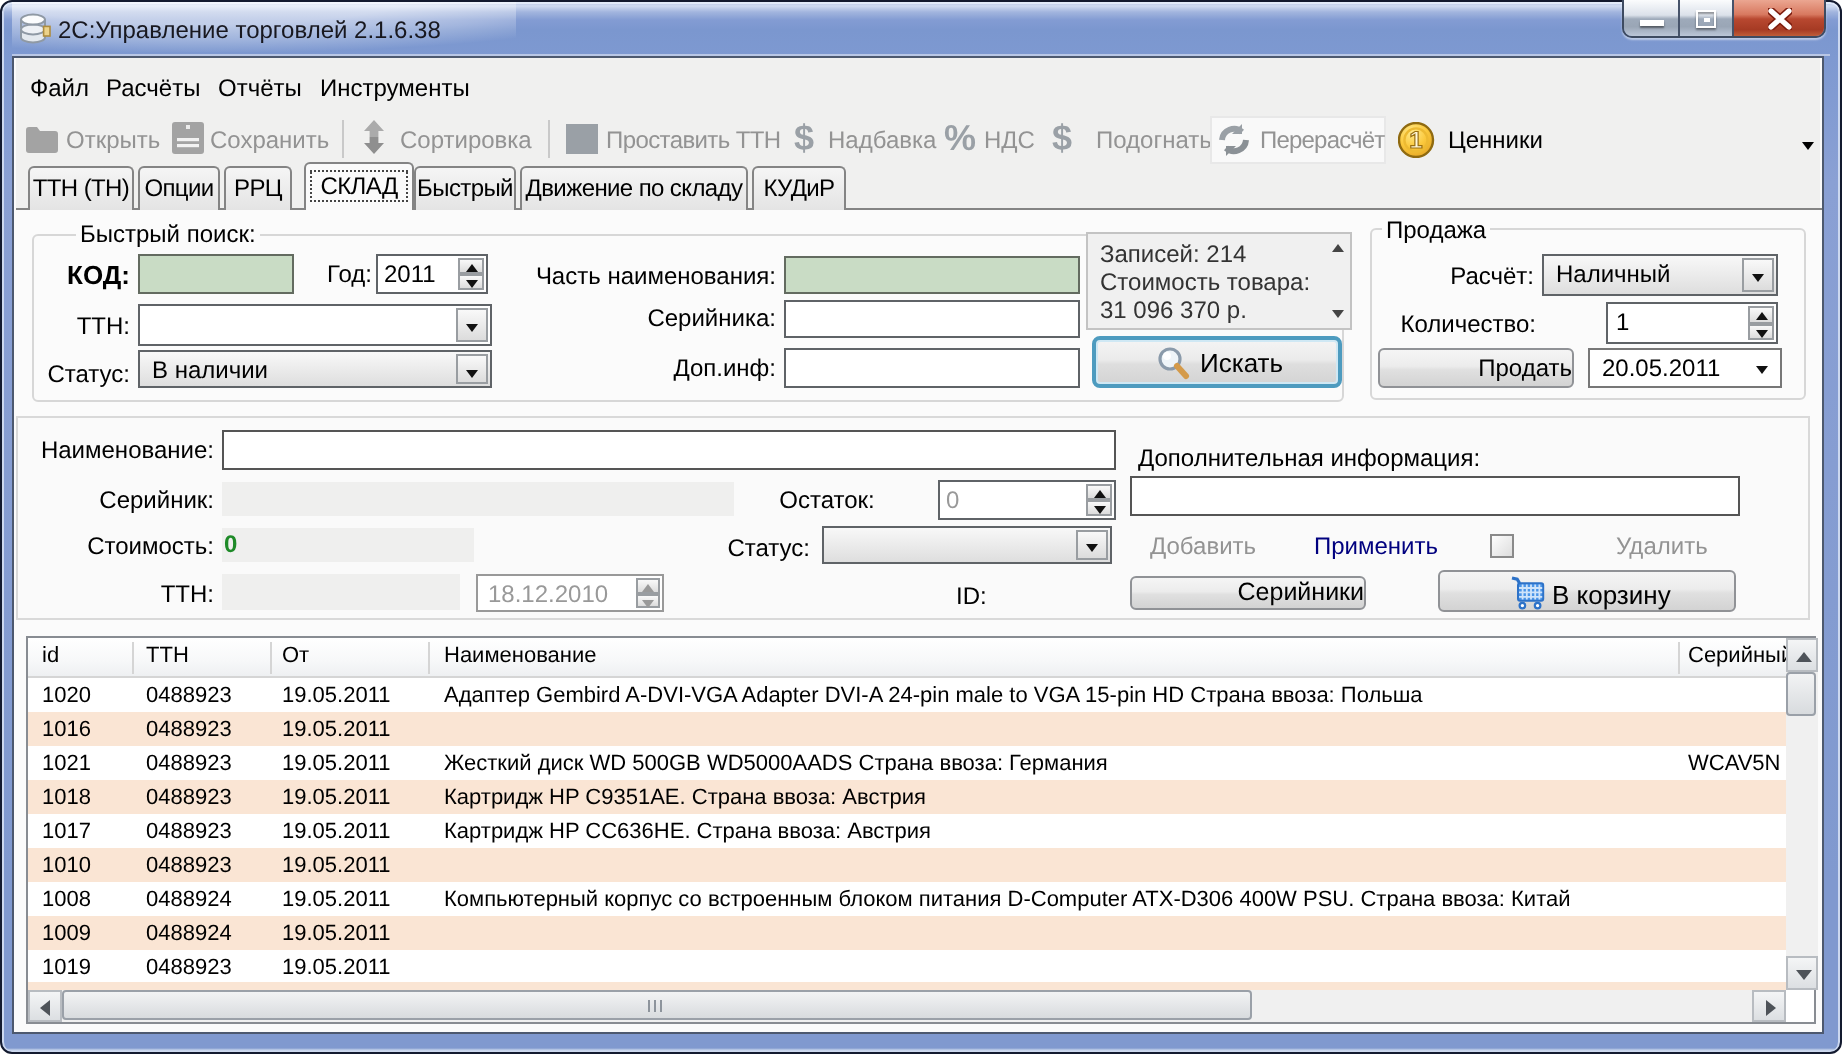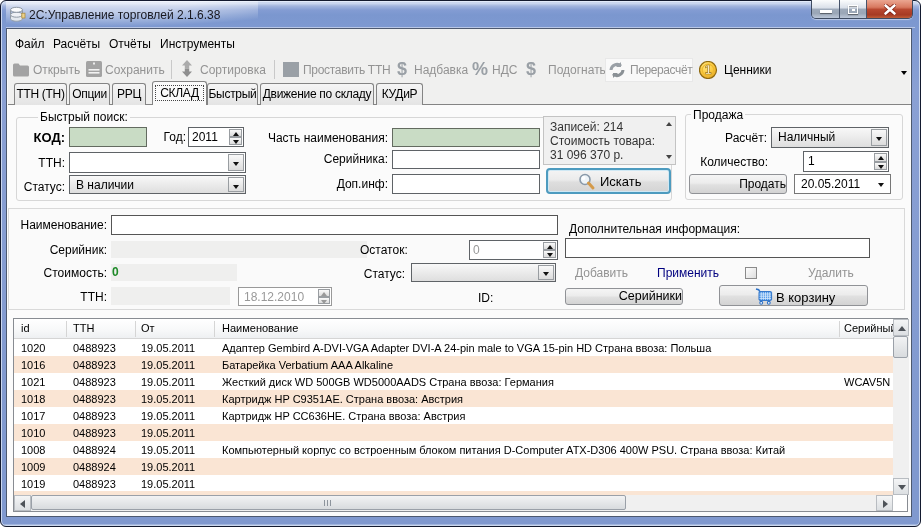--- a/index.html
+++ b/index.html
@@ -188,21 +188,21 @@
 <div class="inp" style="left:794px;top:174px;width:97px;height:20px;border-color:#777">
     <span style="position:absolute;left:6px;top:2px">20.05.2011</span>
  <i class="td" style="right:6px;top:8px"></i>
 </div>
 
 <div style="position:absolute;left:8px;top:208px;width:897px;height:102px;background:#fafafa;border:1px solid #d9d9d9"></div>
 <div class="lb" style="left:0px;top:218px;width:107px;text-align:right">Наименование:</div>
 <div class="inp" style="left:111px;top:215px;width:447px;height:20px;border-color:#555"></div>
 <div class="lb" style="left:0px;top:243px;width:107px;text-align:right">Серийник:</div>
 <div class="grayf" style="left:111px;top:241px;width:256px;height:17px"></div>
-<div class="lb" style="left:360px;top:243px;width:107px;text-align:left">Остаток:</div>
+<div class="lb" style="left:360px;top:243px;width:107px;text-align:center">Остаток:</div>
 <div class="inp" style="left:469px;top:240px;width:89px;height:20px">
     <span style="position:absolute;left:3px;top:2px;color:#999">0</span>
  <span class="cb" style="right:1px;top:1px;width:13px;height:8px">
       <i class="tu" style="left:2.5px;top:2px"></i>
     </span>
  <span class="cb" style="right:1px;bottom:1px;width:13px;height:8px">
       <i class="td" style="left:2.5px;top:2px"></i>
     </span>
 </div>
 <div class="lb" style="left:0px;top:266px;width:107px;text-align:right">Стоимость:</div>
@@ -270,21 +270,20 @@
  <div class="row" style="top:20px">
       <span class="c1">1020</span>
       <span class="c2">0488923</span>
       <span class="c3">19.05.2011</span>
       <span class="c4">Адаптер Gembird A-DVI-VGA Adapter DVI-A 24-pin male to VGA 15-pin HD Страна ввоза: Польша</span>
     </div>
  <div class="row peach" style="top:37px">
       <span class="c1">1016</span>
       <span class="c2">0488923</span>
       <span class="c3">19.05.2011</span>
-      <span class="c4">Батарейка Verbatium AAA Alkaline</span>
     </div>
  <div class="row" style="top:54px">
       <span class="c1">1021</span>
       <span class="c2">0488923</span>
       <span class="c3">19.05.2011</span>
       <span class="c4">Жесткий диск WD 500GB WD5000AADS Страна ввоза: Германия</span>
       <span class="c5">WCAV5N</span>
     </div>
  <div class="row peach" style="top:71px">
       <span class="c1">1018</span>

